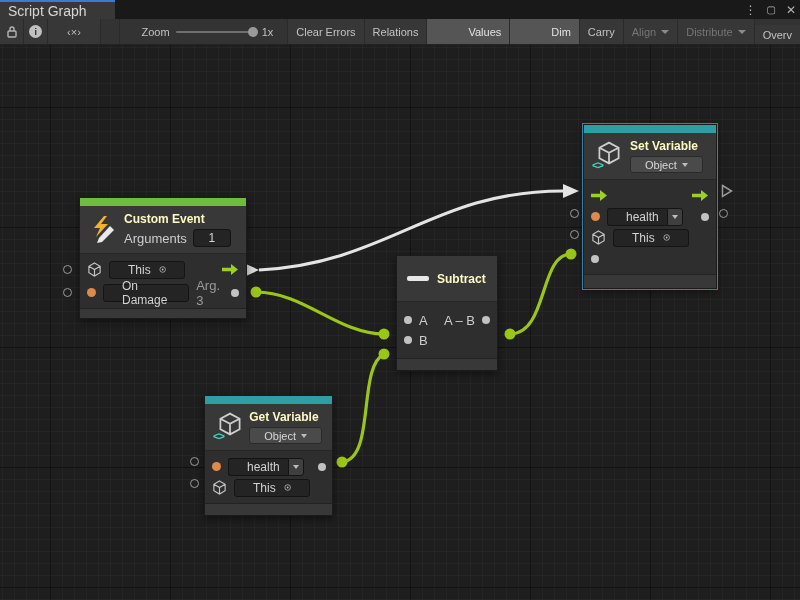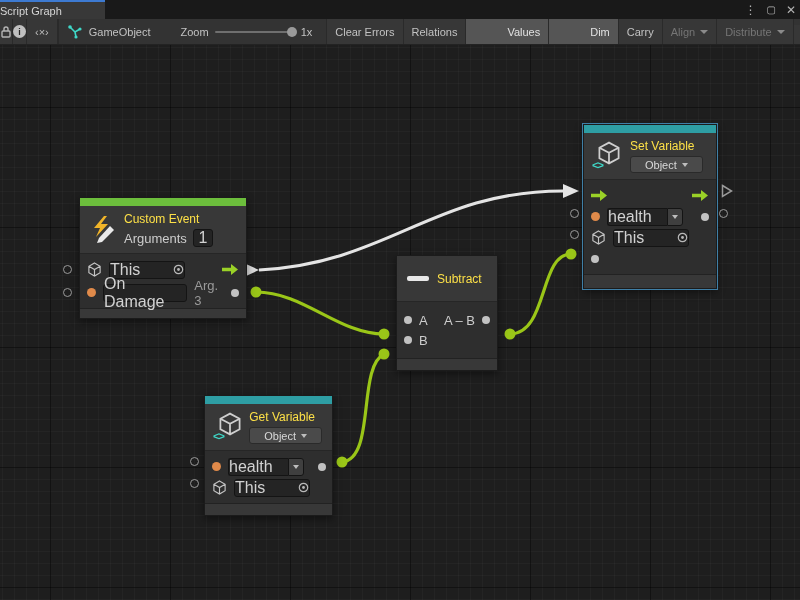--- a/index.html
+++ b/index.html
@@ -2,21 +2,21 @@
 <html><head>
 <meta charset="utf-8">
 <style>
   * { margin:0; padding:0; box-sizing:border-box; }
   html,body { width:800px; height:600px; overflow:hidden; }
   body { font-family:"Liberation Sans", sans-serif; background:#191919; }
   #window { position:relative; width:800px; height:600px; background:#191919; }
 
   
   #tabstrip { position:absolute; left:0; top:0; width:800px; height:19px; background:#191919; display:flex; align-items:stretch; }
-  .tab { width:105px; background:#383838; border-top:2px solid #3d7ad1; color:#d6d6d6; font-size:11px; display:flex; align-items:center; padding-left:0; }
+  .tab { width:115px; background:#383838; border-top:2px solid #3d7ad1; color:#d6d6d6; font-size:14px; display:flex; align-items:center; padding-left:8px; }
   .win-controls { position:absolute; right:4px; top:0; height:19px; display:flex; align-items:center; gap:10px; color:#b4b4b4; font-size:12px; }
   .win-controls span { cursor:default; }
 
   
   #toolbar { position:absolute; left:0; top:19px; width:800px; height:26px; background:#333333; border-bottom:1px solid #232323; display:flex; align-items:stretch; color:#c2c2c2; font-size:11px; }
   .tbtn { display:flex; align-items:center; justify-content:center; padding:0 8px; background:#373737; border-right:1px solid #2a2a2a; white-space:nowrap; }
   .tbtn.icon { width:28px; padding:0; }
   .tbtn.pressed { background:#555555; color:#e2e2e2;padding-left:41px; }
   .tbtn.disabled { color:#757575; }
   .tbtn .dd-arrow { margin-left:5px; width:0; height:0; border-left:4px solid transparent; border-right:4px solid transparent; border-top:4px solid #8a8a8a; }
@@ -36,29 +36,29 @@
     background-size:120px 120px,120px 120px,12px 12px,12px 12px;
     background-position:50px 62px,50px 62px,2px 2px,2px 2px; }
 
   #wires { position:absolute; left:0; top:0; width:800px; height:555px; }
 
   
   .node { position:absolute; background:#2e2e2e; border:1px solid #1b1b1b; box-shadow:0 3px 8px rgba(0,0,0,0.45); }
   .node.selected { outline:1px solid #3f7fa6; }
   .colorbar { height:8px; }
   .n-header { background:#383838; display:flex; align-items:center; gap:8px; padding:6px 10px; }
-  .n-title { color:#fde047; font-size:12px; }
+  .n-title { color:#fef9c3; font-size:12px;font-weight:bold; }
   .n-sub { display:flex; align-items:center; gap:6px; margin-top:3px; }
   .n-body { background:#2e2e2e; border-top:1px solid #262626; }
   .n-footer { background:#383838; border-top:1px solid #222; }
   .prow { display:flex; align-items:center; gap:7px; padding:0 7px; }
   .plabel { color:#cdcdcd; font-size:13px; }
   .plabel.dim { color:#9a9a9a; }
 
-  .field { display:flex; align-items:center; background:#242424; border:1px solid #141414; border-radius:3px; height:18px; padding:0 0; color:#d2d2d2; font-size:16px; gap:4px; }
+  .field { display:flex; align-items:center; background:#242424; border:1px solid #141414; border-radius:3px; height:18px; padding:0 18px; color:#d2d2d2; font-size:12px; gap:4px; }
   .field .fspacer { flex:1; }
   .combo { display:flex; align-items:stretch; height:18px; }
   .combo .field { border-radius:3px 0 0 3px; border-right:none; }
   .combo .dbtn { width:16px; background:#3f3f3f; border:1px solid #141414; border-radius:0 3px 3px 0; display:flex; align-items:center; justify-content:center; }
   .dbtn .dd-arrow, .pill .dd-arrow { width:0; height:0; border-left:3.5px solid transparent; border-right:3.5px solid transparent; border-top:4px solid #bdbdbd; }
   .pill { display:inline-flex; align-items:center; gap:5px; background:#4a4a4a; border:1px solid #2a2a2a; border-radius:3px; height:17px; padding:0 14px; color:#d8d8d8; font-size:11px; }
 
   .dot { width:9px; height:9px; border-radius:50%; flex:0 0 auto; }
   .dot.orange { background:#e08a4a; }
   .dot.gray { background:#c2c2c2; width:8px; height:8px; }
@@ -93,29 +93,20 @@
         <path d="M4 6 V4 a2 2 0 0 1 4 0 V6" fill="none" stroke="#b5b5b5" stroke-width="1.4"></path>
       </svg>
     </div>
     <div class="tbtn icon">
       <span style="width:13px;height:13px;border-radius:50%;background:#c0c0c0;color:#262626;font-size:9px;font-weight:bold;display:flex;align-items:center;justify-content:center;">i</span>
     </div>
     <div class="tbtn" style="width:58px;">
       <span class="code-glyph">‹×›</span>
     </div>
     <div class="tb-gap"></div>
-    <div class="tb-flat" style="gap:7px;">
-      <svg width="15" height="14" viewBox="0 0 15 14">
-        <path d="M3 2 L8 7 L13 4 M8 7 L9 12" fill="none" stroke="#3fd8c8" stroke-width="1.6"></path>
-        <circle cx="3" cy="2" r="1.8" fill="#3fd8c8"></circle>
-        <circle cx="13" cy="4" r="1.6" fill="#3fd8c8"></circle>
-        <circle cx="9" cy="12" r="1.6" fill="#3fd8c8"></circle>
-      </svg>
-      <span>GameObject</span>
-    </div>
     <div class="tb-flat" style="margin-left:14px;">
       <span>Zoom</span>
       <div class="slider-track">
         <div class="slider-handle"></div>
       </div>
       <span>1x</span>
     </div>
     <div class="tbtn" style="margin-left:6px;border-left:1px solid #2a2a2a;">
       <span>Clear Errors</span>
     </div>

